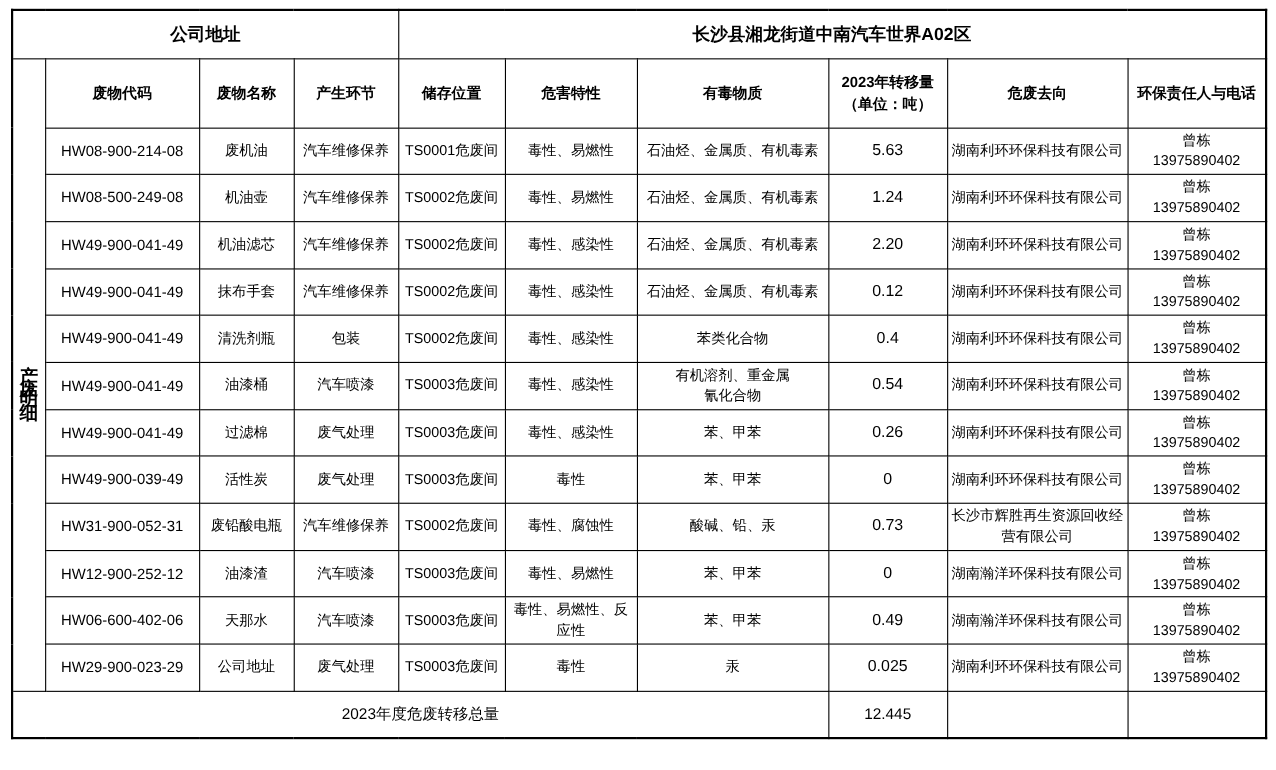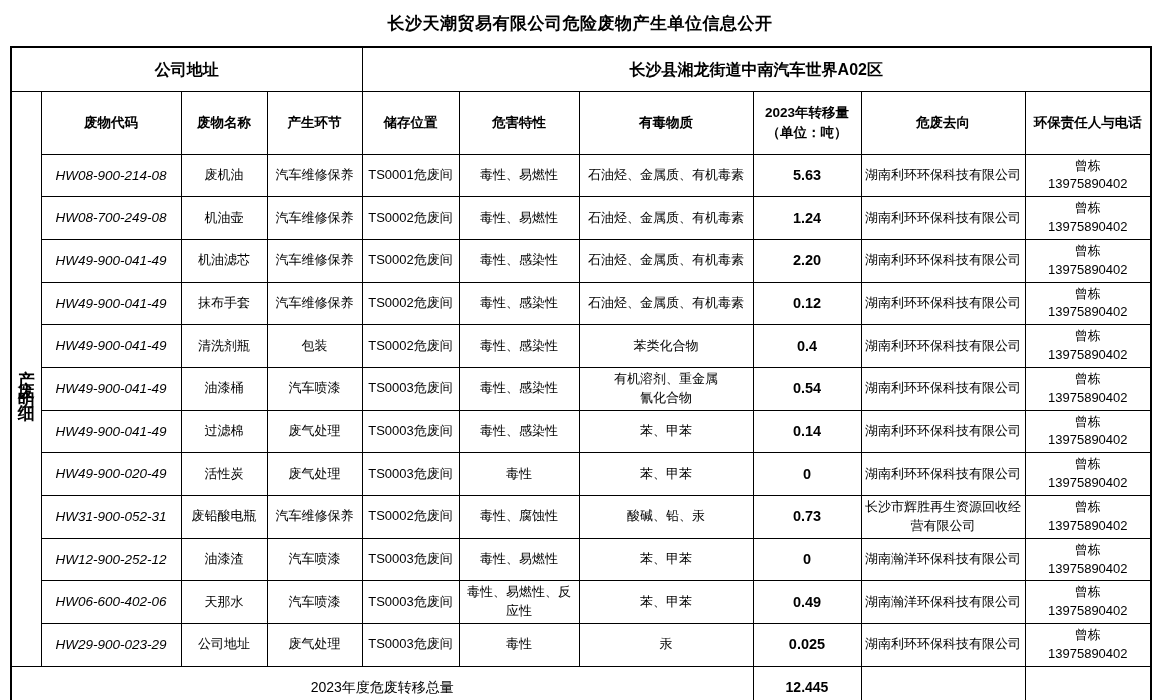--- a/index.html
+++ b/index.html
@@ -34,38 +34,37 @@
     line-height: 1.45;
     overflow: hidden;
   }
   tr.address-row { height: 44px; }
   tr.address-row td { font-size: 16px; font-weight: bold; }
   tr.header-row { height: 63px; }
   tr.header-row th { font-size: 13.5px; font-weight: bold; }
   tr.data-row { height: 40px; }
   tr.footer-row { height: 43px; }
   tr.footer-row td { font-size: 14px; }
-  td.code-cell { font-size: 13.5px; font-style: italic; }
-  td.amount-cell { font-size: 14.5px; font-weight: bold; }
+  td.code-cell { font-size: 13.5px; }
+  td.amount-cell { font-size: 14.5px; }
   td.side-cell { padding: 0; }
   .side-label {
     writing-mode: vertical-rl;
     text-orientation: upright;
     letter-spacing: 11px;
     font-weight: bold;
     font-size: 17px;
     margin: 0 auto;
     line-height: 1;
   }
 </style>
 </head>
 <body>
 
 <div class="page">
-  <div class="title">长沙天潮贸易有限公司危险废物产生单位信息公开</div>
 
   <table class="disclosure">
     <colgroup>
       <col style="width:30px">
       <col style="width:140px">
       <col style="width:86px">
       <col style="width:95px">
       <col style="width:97px">
       <col style="width:120px">
       <col style="width:174px">
@@ -99,21 +98,21 @@
     <td>汽车维修保养</td>
     <td>TS0001危废间</td>
     <td>毒性、易燃性</td>
     <td>石油烃、金属质、有机毒素</td>
     <td class="amount-cell">5.63</td>
     <td>湖南利环环保科技有限公司</td>
     <td>曾栋
 13975890402</td>
   </tr>
         <tr class="data-row">
-    <td class="code-cell">HW08-700-249-08</td>
+    <td class="code-cell">HW08-500-249-08</td>
     <td>机油壶</td>
     <td>汽车维修保养</td>
     <td>TS0002危废间</td>
     <td>毒性、易燃性</td>
     <td>石油烃、金属质、有机毒素</td>
     <td class="amount-cell">1.24</td>
     <td>湖南利环环保科技有限公司</td>
     <td>曾栋
 13975890402</td>
   </tr>
@@ -166,27 +165,27 @@
     <td>曾栋
 13975890402</td>
   </tr>
         <tr class="data-row">
     <td class="code-cell">HW49-900-041-49</td>
     <td>过滤棉</td>
     <td>废气处理</td>
     <td>TS0003危废间</td>
     <td>毒性、感染性</td>
     <td>苯、甲苯</td>
-    <td class="amount-cell">0.14</td>
-    <td>湖南利环环保科技有限公司</td>
-    <td>曾栋
-13975890402</td>
-  </tr>
-        <tr class="data-row">
-    <td class="code-cell">HW49-900-020-49</td>
+    <td class="amount-cell">0.26</td>
+    <td>湖南利环环保科技有限公司</td>
+    <td>曾栋
+13975890402</td>
+  </tr>
+        <tr class="data-row">
+    <td class="code-cell">HW49-900-039-49</td>
     <td>活性炭</td>
     <td>废气处理</td>
     <td>TS0003危废间</td>
     <td>毒性</td>
     <td>苯、甲苯</td>
     <td class="amount-cell">0</td>
     <td>湖南利环环保科技有限公司</td>
     <td>曾栋
 13975890402</td>
   </tr>

